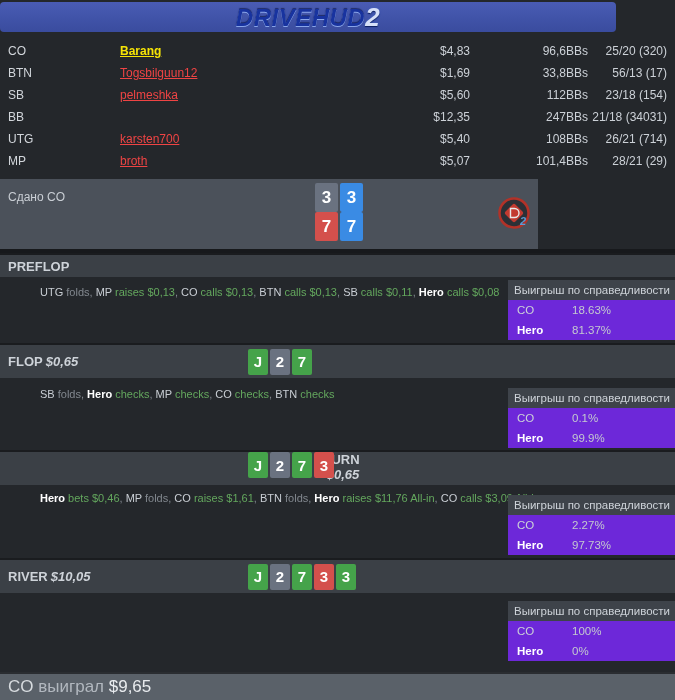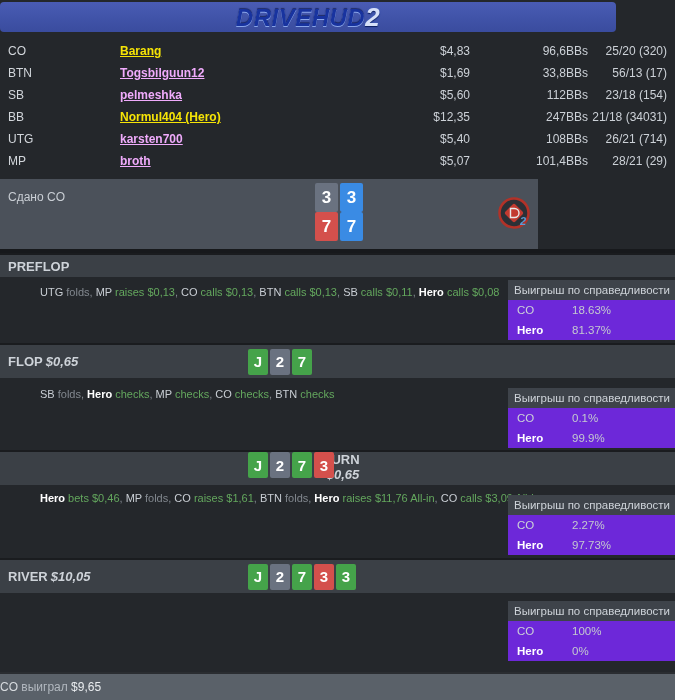--- a/index.html
+++ b/index.html
@@ -26,21 +26,21 @@
   }
   .logo-suffix {
     font-size:26px; color:#d7e0f8;
     text-shadow:0 1px 1px #0c1d5c, 0 0 2px #3f63c8;
   }
 
   
   .players { position:absolute; top:40px; left:0; width:675px; }
   .player-row { position:relative; height:22px; line-height:22px; font-size:12px; color:#ccd1d7; }
   .p-pos  { position:absolute; left:8px;  color:#d2d6db; }
-  .p-name { position:absolute; left:120px; text-decoration:underline; color:#f0abfc; cursor:pointer;font-weight:bold; }
+  .p-name { position:absolute; left:120px; text-decoration:underline; color:#ef4444; cursor:pointer; }
   .p-name.yellow { color:#f6e406; font-weight:bold; }
   .p-stack { position:absolute; right:205px;margin-left:48px; }
   .p-bbs   { position:absolute; right:87px;  }
   .p-stats { position:absolute; right:8px;   }
 
   
   .dealt { position:absolute; top:179px; left:0; width:538px; height:70px; background:#4b515a; }
   .dealt-row { position:absolute; left:0; width:675px; height:29px; line-height:29px; font-size:12px; }
   .dealt-row .label { position:absolute; left:8px; }
   .dealt-row1 { top:4px; }
@@ -94,21 +94,21 @@
   }
   .equity-row { position:relative; height:20px; line-height:20px; font-size:11.5px; }
   .equity-row:first-of-type { margin-top:0; }
   .eq-name { position:absolute; left:9px; color:#ccd1d7; }
   .equity-row.hero .eq-name { color:#ffffff; font-weight:bold; }
   .eq-val { position:absolute; left:64px; color:#c4c9cf; }
 
   
   .footer {
     position:absolute; top:672px; left:0; width:675px; height:28px;
-    background:#5a6169; line-height:26px; font-size:12px;
+    background:#5a6169; line-height:26px; padding-left:8px; font-size:17px;
     border-top:2px solid #2a2d31;
   }
   .footer .seg-pos  { color:#d7dbdf; }
   .footer .seg-fold { color:#b2b8bf; }
 </style>
 </head>
 <body>
 
 <div class="header">
   <div class="logo">
@@ -133,21 +133,20 @@
   </div>
   <div class="player-row">
     <span class="p-pos">SB</span>
     <span class="p-name">pelmeshka</span>
     <span class="p-stack">$5,60</span>
     <span class="p-bbs">112BBs</span>
     <span class="p-stats">23/18 (154)</span>
   </div>
   <div class="player-row">
     <span class="p-pos">BB</span>
-    <span class="p-name yellow">Normul404 (Hero)</span>
     <span class="p-stack">$12,35</span>
     <span class="p-bbs">247BBs</span>
     <span class="p-stats">21/18 (34031)</span>
   </div>
   <div class="player-row">
     <span class="p-pos">UTG</span>
     <span class="p-name">karsten700</span>
     <span class="p-stack">$5,40</span>
     <span class="p-bbs">108BBs</span>
     <span class="p-stats">26/21 (714)</span>

